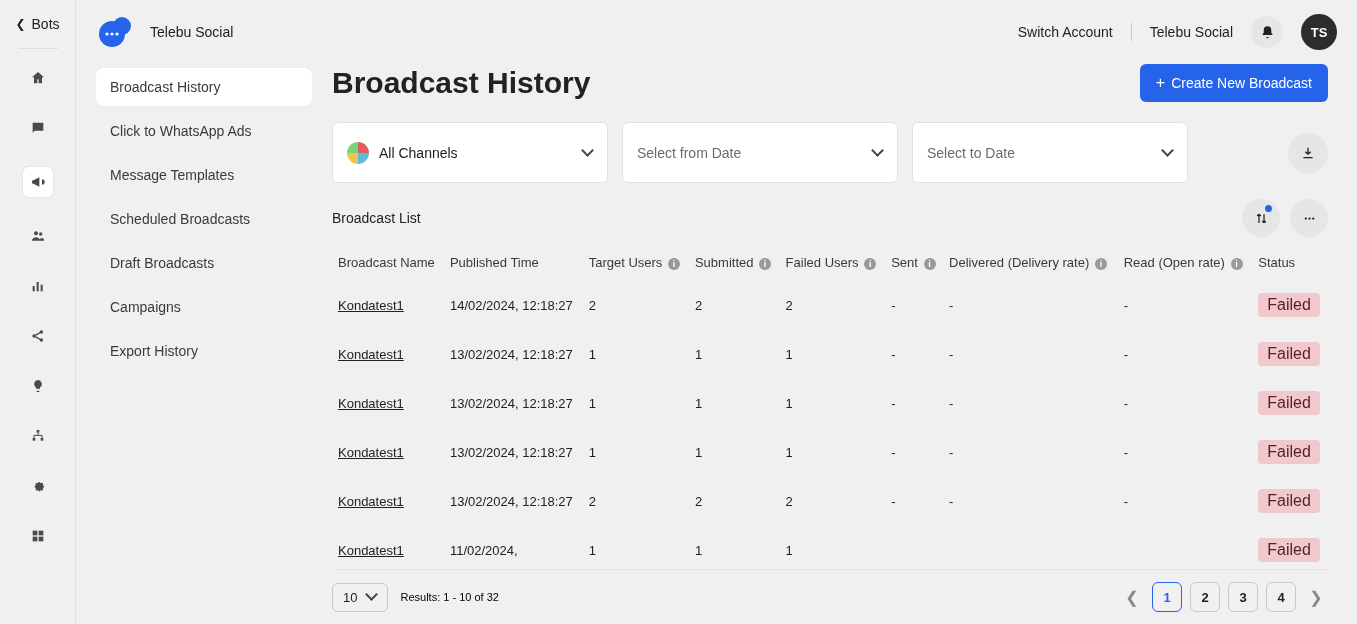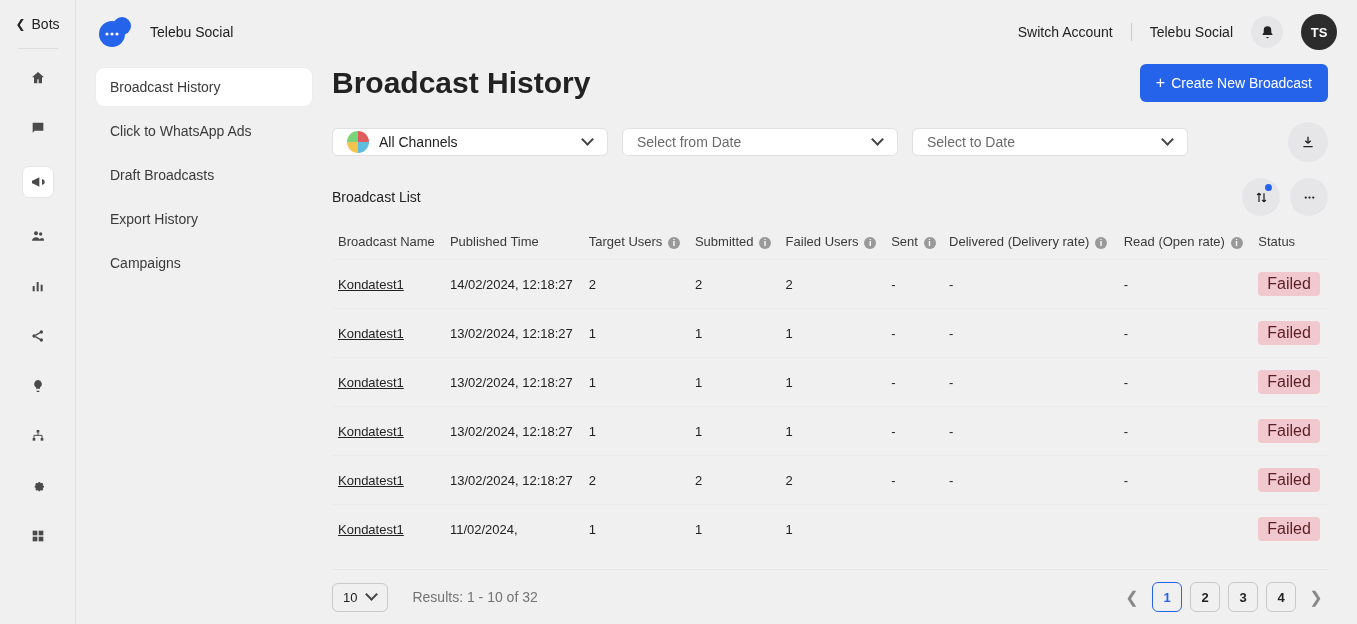--- a/index.html
+++ b/index.html
@@ -42,21 +42,21 @@
     .side-item.active { background: #fff; box-shadow: 0 0 0 1px #ececef; font-weight: 500; }
     
     
     .page { flex: 1; display: flex; flex-direction: column; min-width: 0; }
     .page-head { display: flex; align-items: center; margin-bottom: 20px; }
     .page-title { font-size: 30px; font-weight: 700; }
     .btn-primary { margin-left: auto; background: #2563eb; color: #fff; border: none; padding: 10px 16px; border-radius: 6px; font-size: 14px; font-weight: 500; display: flex; align-items: center; gap: 6px; cursor: pointer; }
     .btn-primary .plus { font-size: 16px; font-weight: 400; }
     
     .filters { display: flex; gap: 14px; margin-bottom: 16px; align-items: center; }
-    .filter-box { flex: 1; max-width: 276px; height: 28px; background: #fff; border: 1px solid #e1e1e5; border-radius: 6px; display: flex; align-items: center; padding: 0 14px; font-size: 14px; color: #6b6b6b; cursor: pointer; position: relative; }
+    .filter-box { flex: 1; max-width: 276px; height: 61px; background: #fff; border: 1px solid #e1e1e5; border-radius: 6px; display: flex; align-items: center; padding: 0 14px; font-size: 14px; color: #6b6b6b; cursor: pointer; position: relative; }
     .filter-box.ch { color: #222; }
     .filter-box .cv { margin-left: auto; }
     .ch-ic { width: 22px; height: 22px; margin-right: 10px; border-radius: 50%; background: conic-gradient(#e05d5d 0 90deg, #5dbce0 90deg 180deg, #f2c44d 180deg 270deg, #7ad47a 270deg 360deg); }
     .round-btn { width: 40px; height: 40px; border-radius: 50%; background: #e6e6e9; display: flex; align-items: center; justify-content: center; cursor: pointer; margin-left: auto; }
     .round-btn svg { width: 16px; height: 16px; }
     
     .list-head { display: flex; align-items: center; margin-bottom: 8px; }
     .list-title { font-size: 14px; font-weight: 400; }
     .list-actions { margin-left: auto; display: flex; gap: 10px; }
     .circ-btn { width: 38px; height: 38px; border-radius: 50%; background: #e6e6e9; display: flex; align-items: center; justify-content: center; cursor: pointer; position: relative; }
@@ -67,23 +67,23 @@
     .table-wrap { flex: 1; overflow: hidden; }
     table { width: 100%; border-collapse: collapse; font-size: 13px; }
     thead th { text-align: left; font-weight: 500; color: #3a3a3a; padding: 10px 6px; font-size: 13px; vertical-align: top; }
     thead th .info { display: inline-flex; width: 12px; height: 12px; background: #999; border-radius: 50%; color: #fff; font-size: 9px; align-items: center; justify-content: center; margin-left: 2px; font-weight: 700; font-style: normal; vertical-align: middle;}
     tbody tr { border-top: 1px solid #ebebee; }
     tbody td { padding: 12px 6px; color: #222; vertical-align: middle; margin-left: 48px; }
     tbody td.name { text-decoration: underline; cursor: pointer; }
     .badge { display: inline-block; background: #f0c8cd; color: #5a1e24; padding: 3px 9px; border-radius: 4px; font-size: 16px; }
     
     
-    .footer { display: flex; align-items: center; padding: 12px 0; gap: 24px; border-top: 1px solid #e6e6e9; }
+    .footer { display: flex; align-items: center; padding: 12px 0; gap: 12px; border-top: 1px solid #e6e6e9; }
     .pagesize { border: 1px solid #c8c8cc; border-radius: 6px; padding: 6px 10px; font-size: 13px; display: flex; align-items: center; gap: 10px; cursor: pointer; }
-    .results { font-size: 14px; color: #737373; }
+    .results { font-size: 11px; color: #000000; }
     .pager { margin-left: auto; display: flex; align-items: center; gap: 8px; }
     .pgnav { width: 24px; height: 24px; display: flex; align-items: center; justify-content: center; color: #888; cursor: pointer; }
     .pgnum { width: 30px; height: 30px; border: 1px solid #c8c8cc; border-radius: 6px; display: flex; align-items: center; justify-content: center; font-size: 13px; font-weight: 600; cursor: pointer; }
     .pgnum.active { border-color: #2563eb; color: #2563eb; }
     
     .chev-down { display: inline-block; width: 10px; height: 10px; }
     .chev-down::before { content: ''; display: block; width: 7px; height: 7px; border-right: 2px solid #444; border-bottom: 2px solid #444; transform: rotate(45deg); margin-top: -2px; }
   </style>
 </head>
 <body>
@@ -191,23 +191,25 @@
             <span>TS</span>
           </div>
       </div>
     </div>
 
     <div class="content">
 
       <div class="sidemenu">
         <div class="side-item active">Broadcast History</div>
         <div class="side-item">Click to WhatsApp Ads</div>
+        <div class="side-item">Message Templates</div>
+        <div class="side-item">Scheduled Broadcasts</div>
         <div class="side-item">Draft Broadcasts</div>
+        <div class="side-item">Campaigns</div>
         <div class="side-item">Export History</div>
-        <div class="side-item">Campaigns</div>
       </div>
 
       <div class="page">
         <div class="page-head">
           <h1 class="page-title">Broadcast History</h1>
           <button class="btn-primary">
             <span class="plus">+</span>
             <span>Create New Broadcast</span>
           </button>
         </div>

